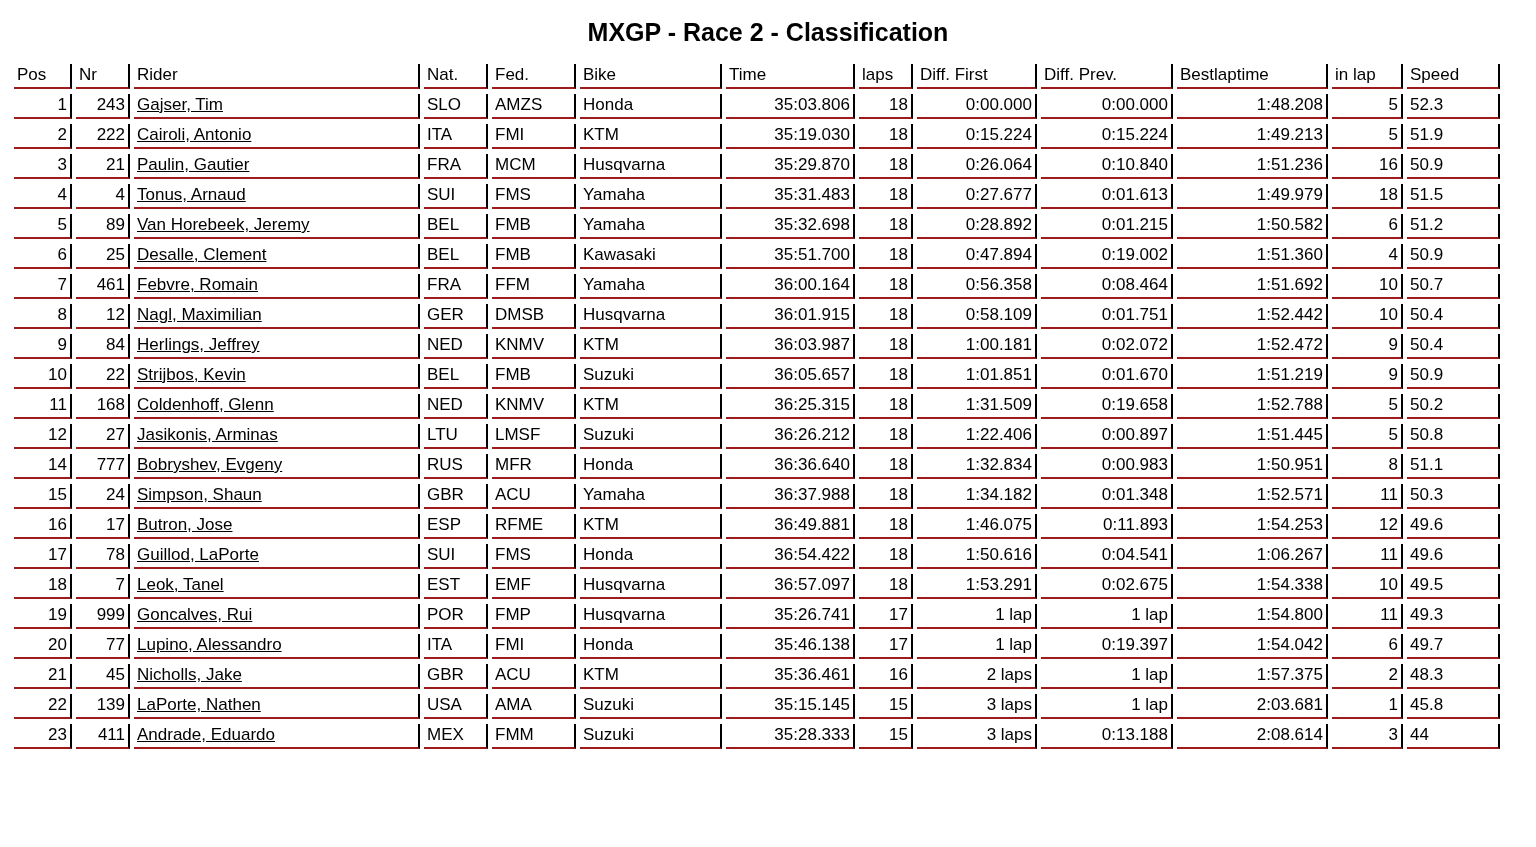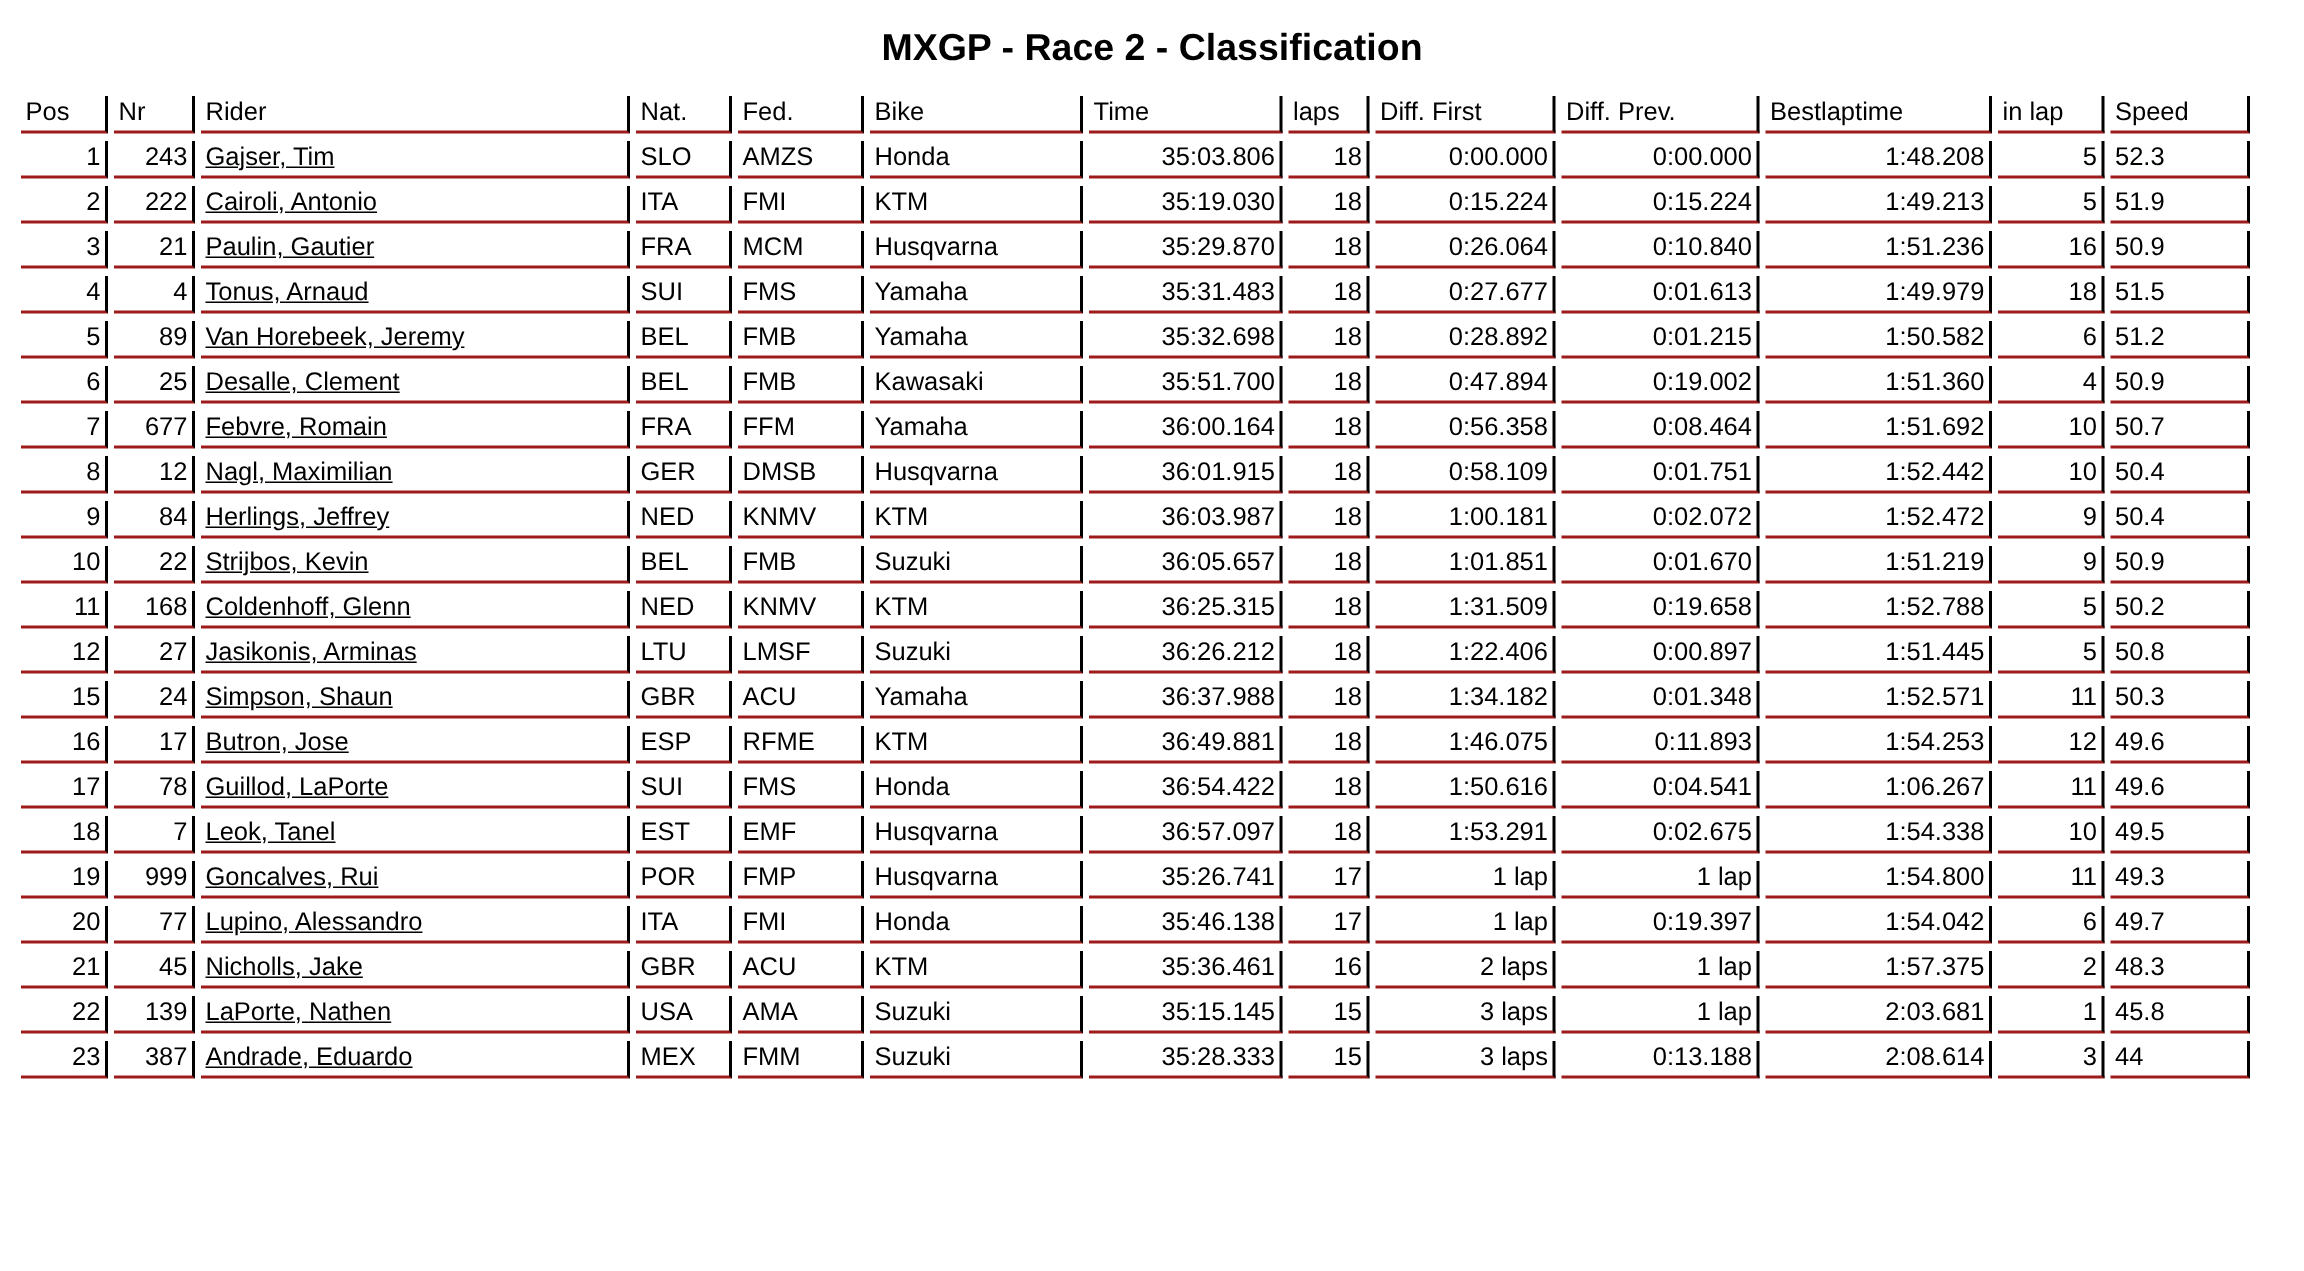--- a/index.html
+++ b/index.html
@@ -187,21 +187,21 @@
           <td class="col-time align-right">35:51.700</td>
           <td class="col-laps align-right">18</td>
           <td class="col-diff_first align-right">0:47.894</td>
           <td class="col-diff_prev align-right">0:19.002</td>
           <td class="col-bestlaptime align-right">1:51.360</td>
           <td class="col-in_lap align-right">4</td>
           <td class="col-speed">50.9</td>
         </tr>
         <tr>
           <td class="col-pos align-right">7</td>
-          <td class="col-nr align-right">677</td>
+          <td class="col-nr align-right">461</td>
           <td class="col-rider">Febvre, Romain</td>
           <td class="col-nat">FRA</td>
           <td class="col-fed">FFM</td>
           <td class="col-bike">Yamaha</td>
           <td class="col-time align-right">36:00.164</td>
           <td class="col-laps align-right">18</td>
           <td class="col-diff_first align-right">0:56.358</td>
           <td class="col-diff_prev align-right">0:08.464</td>
           <td class="col-bestlaptime align-right">1:51.692</td>
           <td class="col-in_lap align-right">10</td>
@@ -274,20 +274,35 @@
           <td class="col-nat">LTU</td>
           <td class="col-fed">LMSF</td>
           <td class="col-bike">Suzuki</td>
           <td class="col-time align-right">36:26.212</td>
           <td class="col-laps align-right">18</td>
           <td class="col-diff_first align-right">1:22.406</td>
           <td class="col-diff_prev align-right">0:00.897</td>
           <td class="col-bestlaptime align-right">1:51.445</td>
           <td class="col-in_lap align-right">5</td>
           <td class="col-speed">50.8</td>
+        </tr>
+        <tr>
+          <td class="col-pos align-right">14</td>
+          <td class="col-nr align-right">777</td>
+          <td class="col-rider">Bobryshev, Evgeny</td>
+          <td class="col-nat">RUS</td>
+          <td class="col-fed">MFR</td>
+          <td class="col-bike">Honda</td>
+          <td class="col-time align-right">36:36.640</td>
+          <td class="col-laps align-right">18</td>
+          <td class="col-diff_first align-right">1:32.834</td>
+          <td class="col-diff_prev align-right">0:00.983</td>
+          <td class="col-bestlaptime align-right">1:50.951</td>
+          <td class="col-in_lap align-right">8</td>
+          <td class="col-speed">51.1</td>
         </tr>
         <tr>
           <td class="col-pos align-right">15</td>
           <td class="col-nr align-right">24</td>
           <td class="col-rider">Simpson, Shaun</td>
           <td class="col-nat">GBR</td>
           <td class="col-fed">ACU</td>
           <td class="col-bike">Yamaha</td>
           <td class="col-time align-right">36:37.988</td>
           <td class="col-laps align-right">18</td>
@@ -397,21 +412,21 @@
           <td class="col-time align-right">35:15.145</td>
           <td class="col-laps align-right">15</td>
           <td class="col-diff_first align-right">3 laps</td>
           <td class="col-diff_prev align-right">1 lap</td>
           <td class="col-bestlaptime align-right">2:03.681</td>
           <td class="col-in_lap align-right">1</td>
           <td class="col-speed">45.8</td>
         </tr>
         <tr>
           <td class="col-pos align-right">23</td>
-          <td class="col-nr align-right">387</td>
+          <td class="col-nr align-right">411</td>
           <td class="col-rider">Andrade, Eduardo</td>
           <td class="col-nat">MEX</td>
           <td class="col-fed">FMM</td>
           <td class="col-bike">Suzuki</td>
           <td class="col-time align-right">35:28.333</td>
           <td class="col-laps align-right">15</td>
           <td class="col-diff_first align-right">3 laps</td>
           <td class="col-diff_prev align-right">0:13.188</td>
           <td class="col-bestlaptime align-right">2:08.614</td>
           <td class="col-in_lap align-right">3</td>

